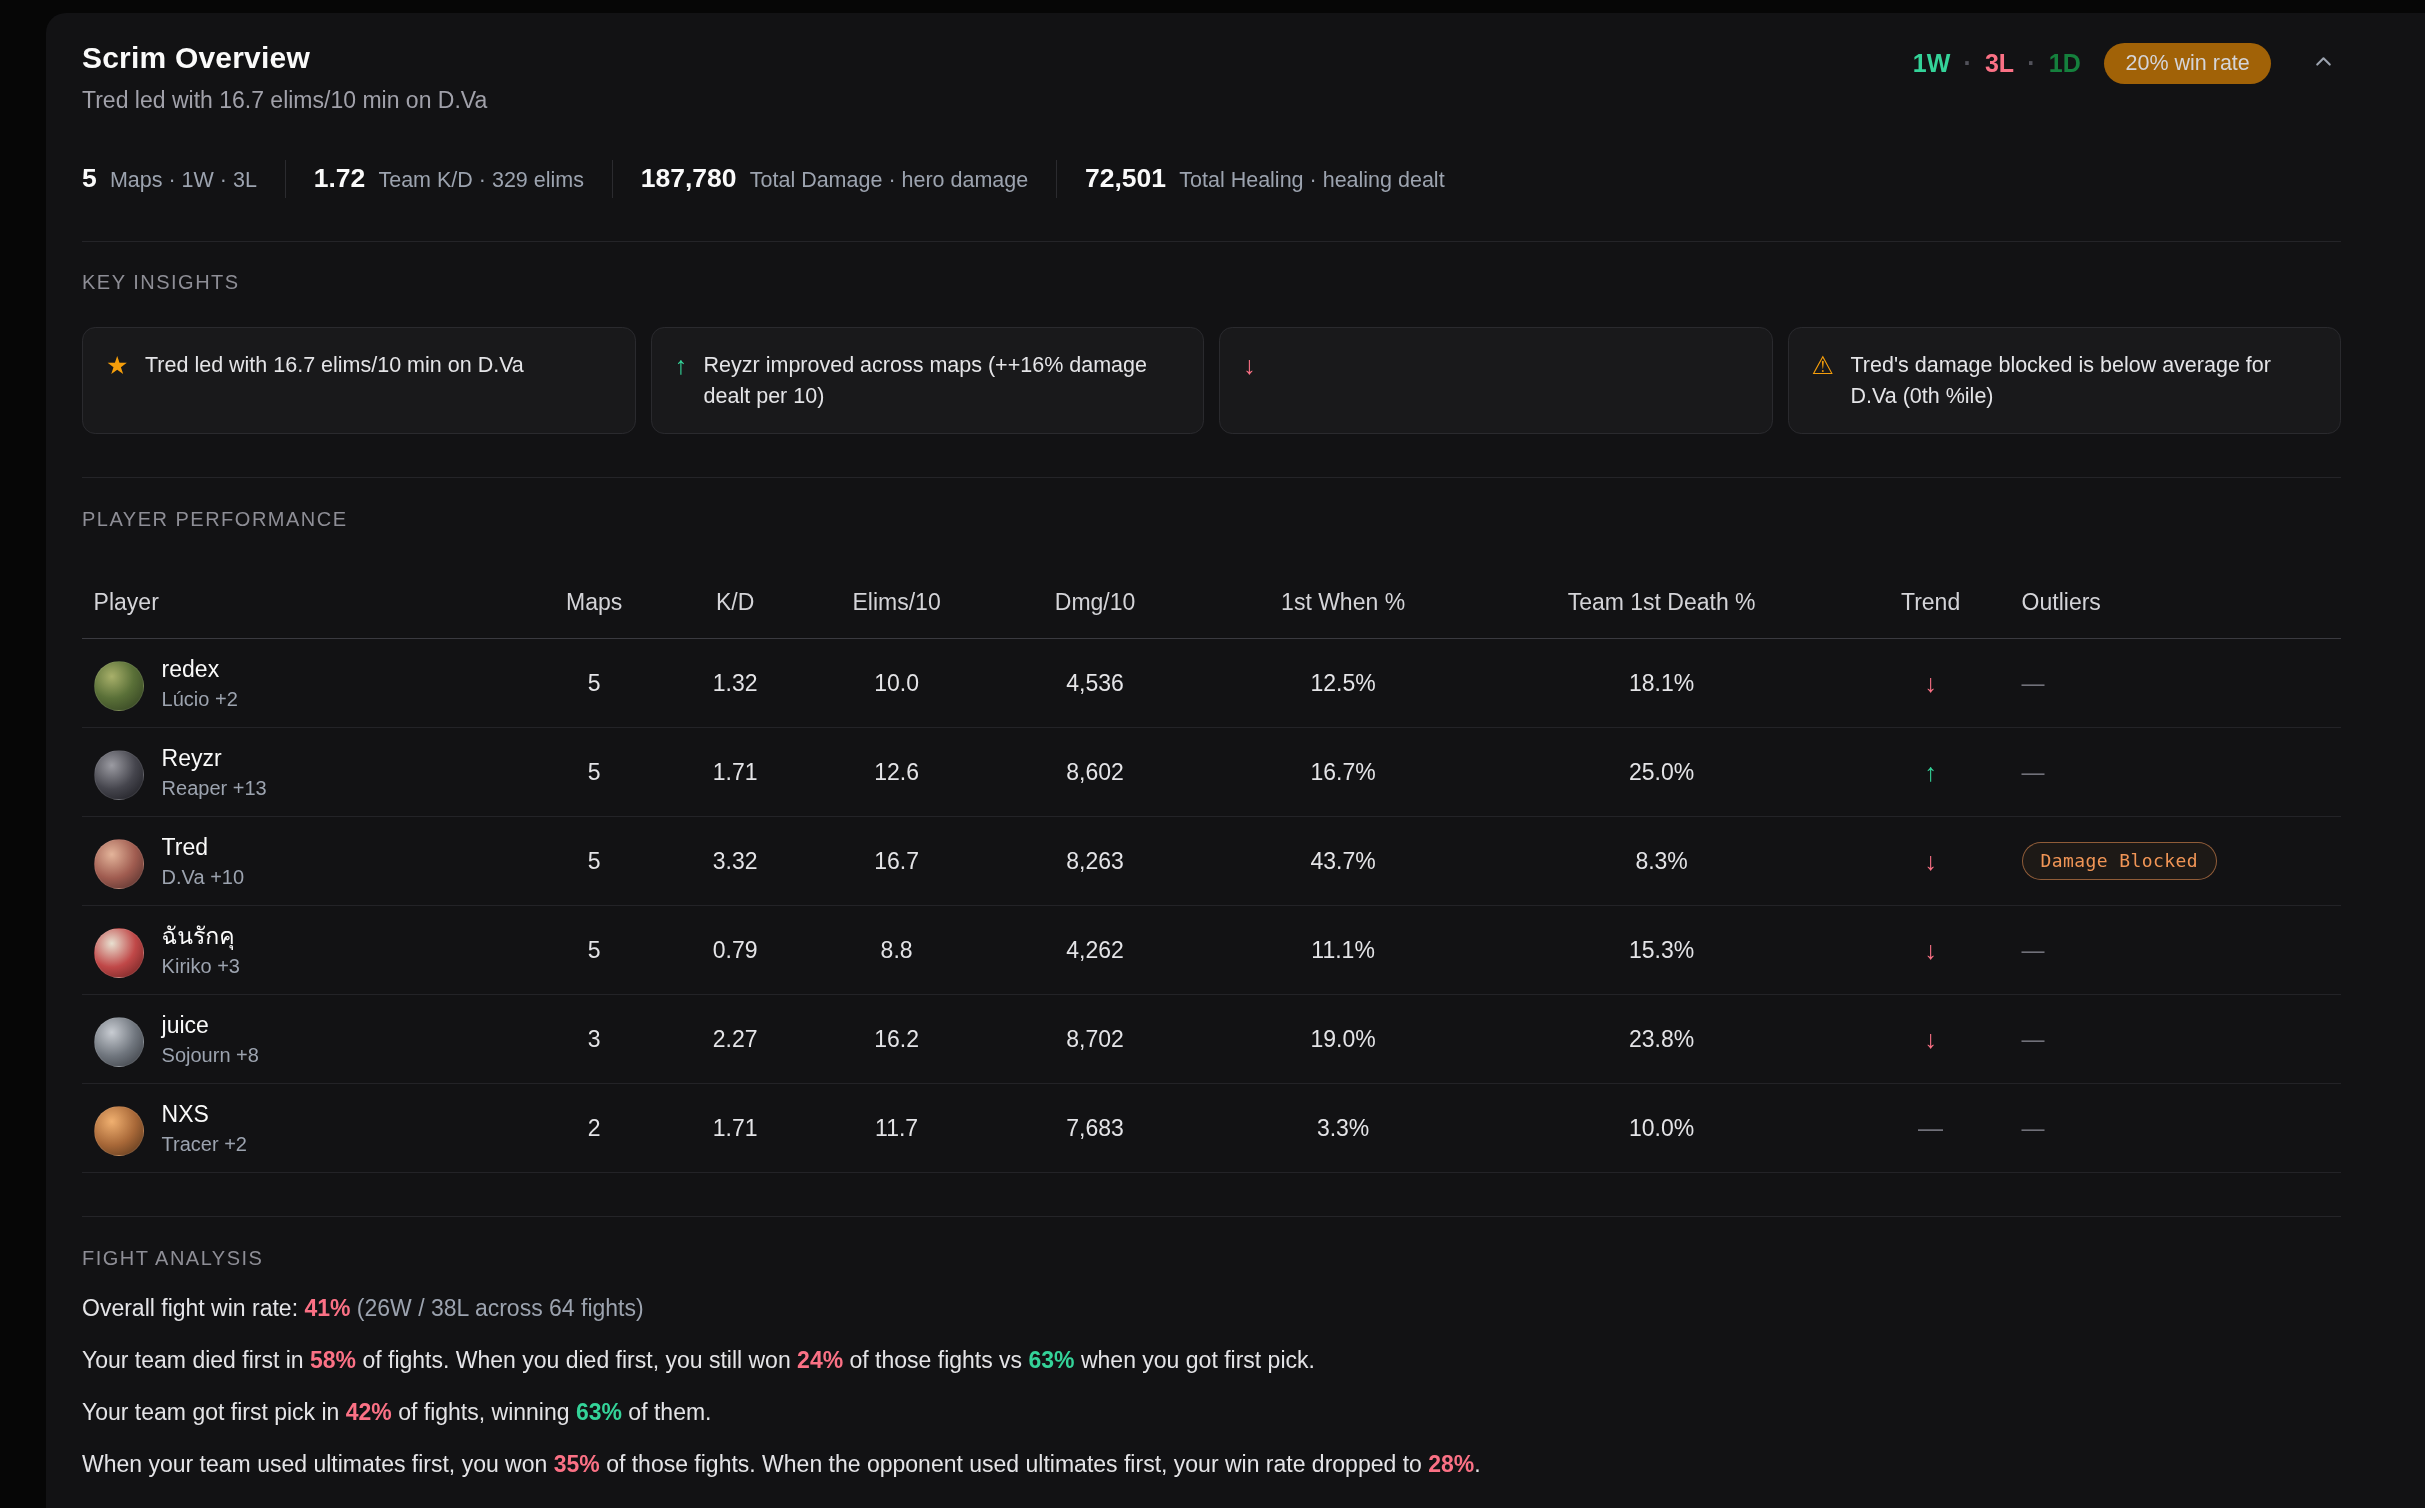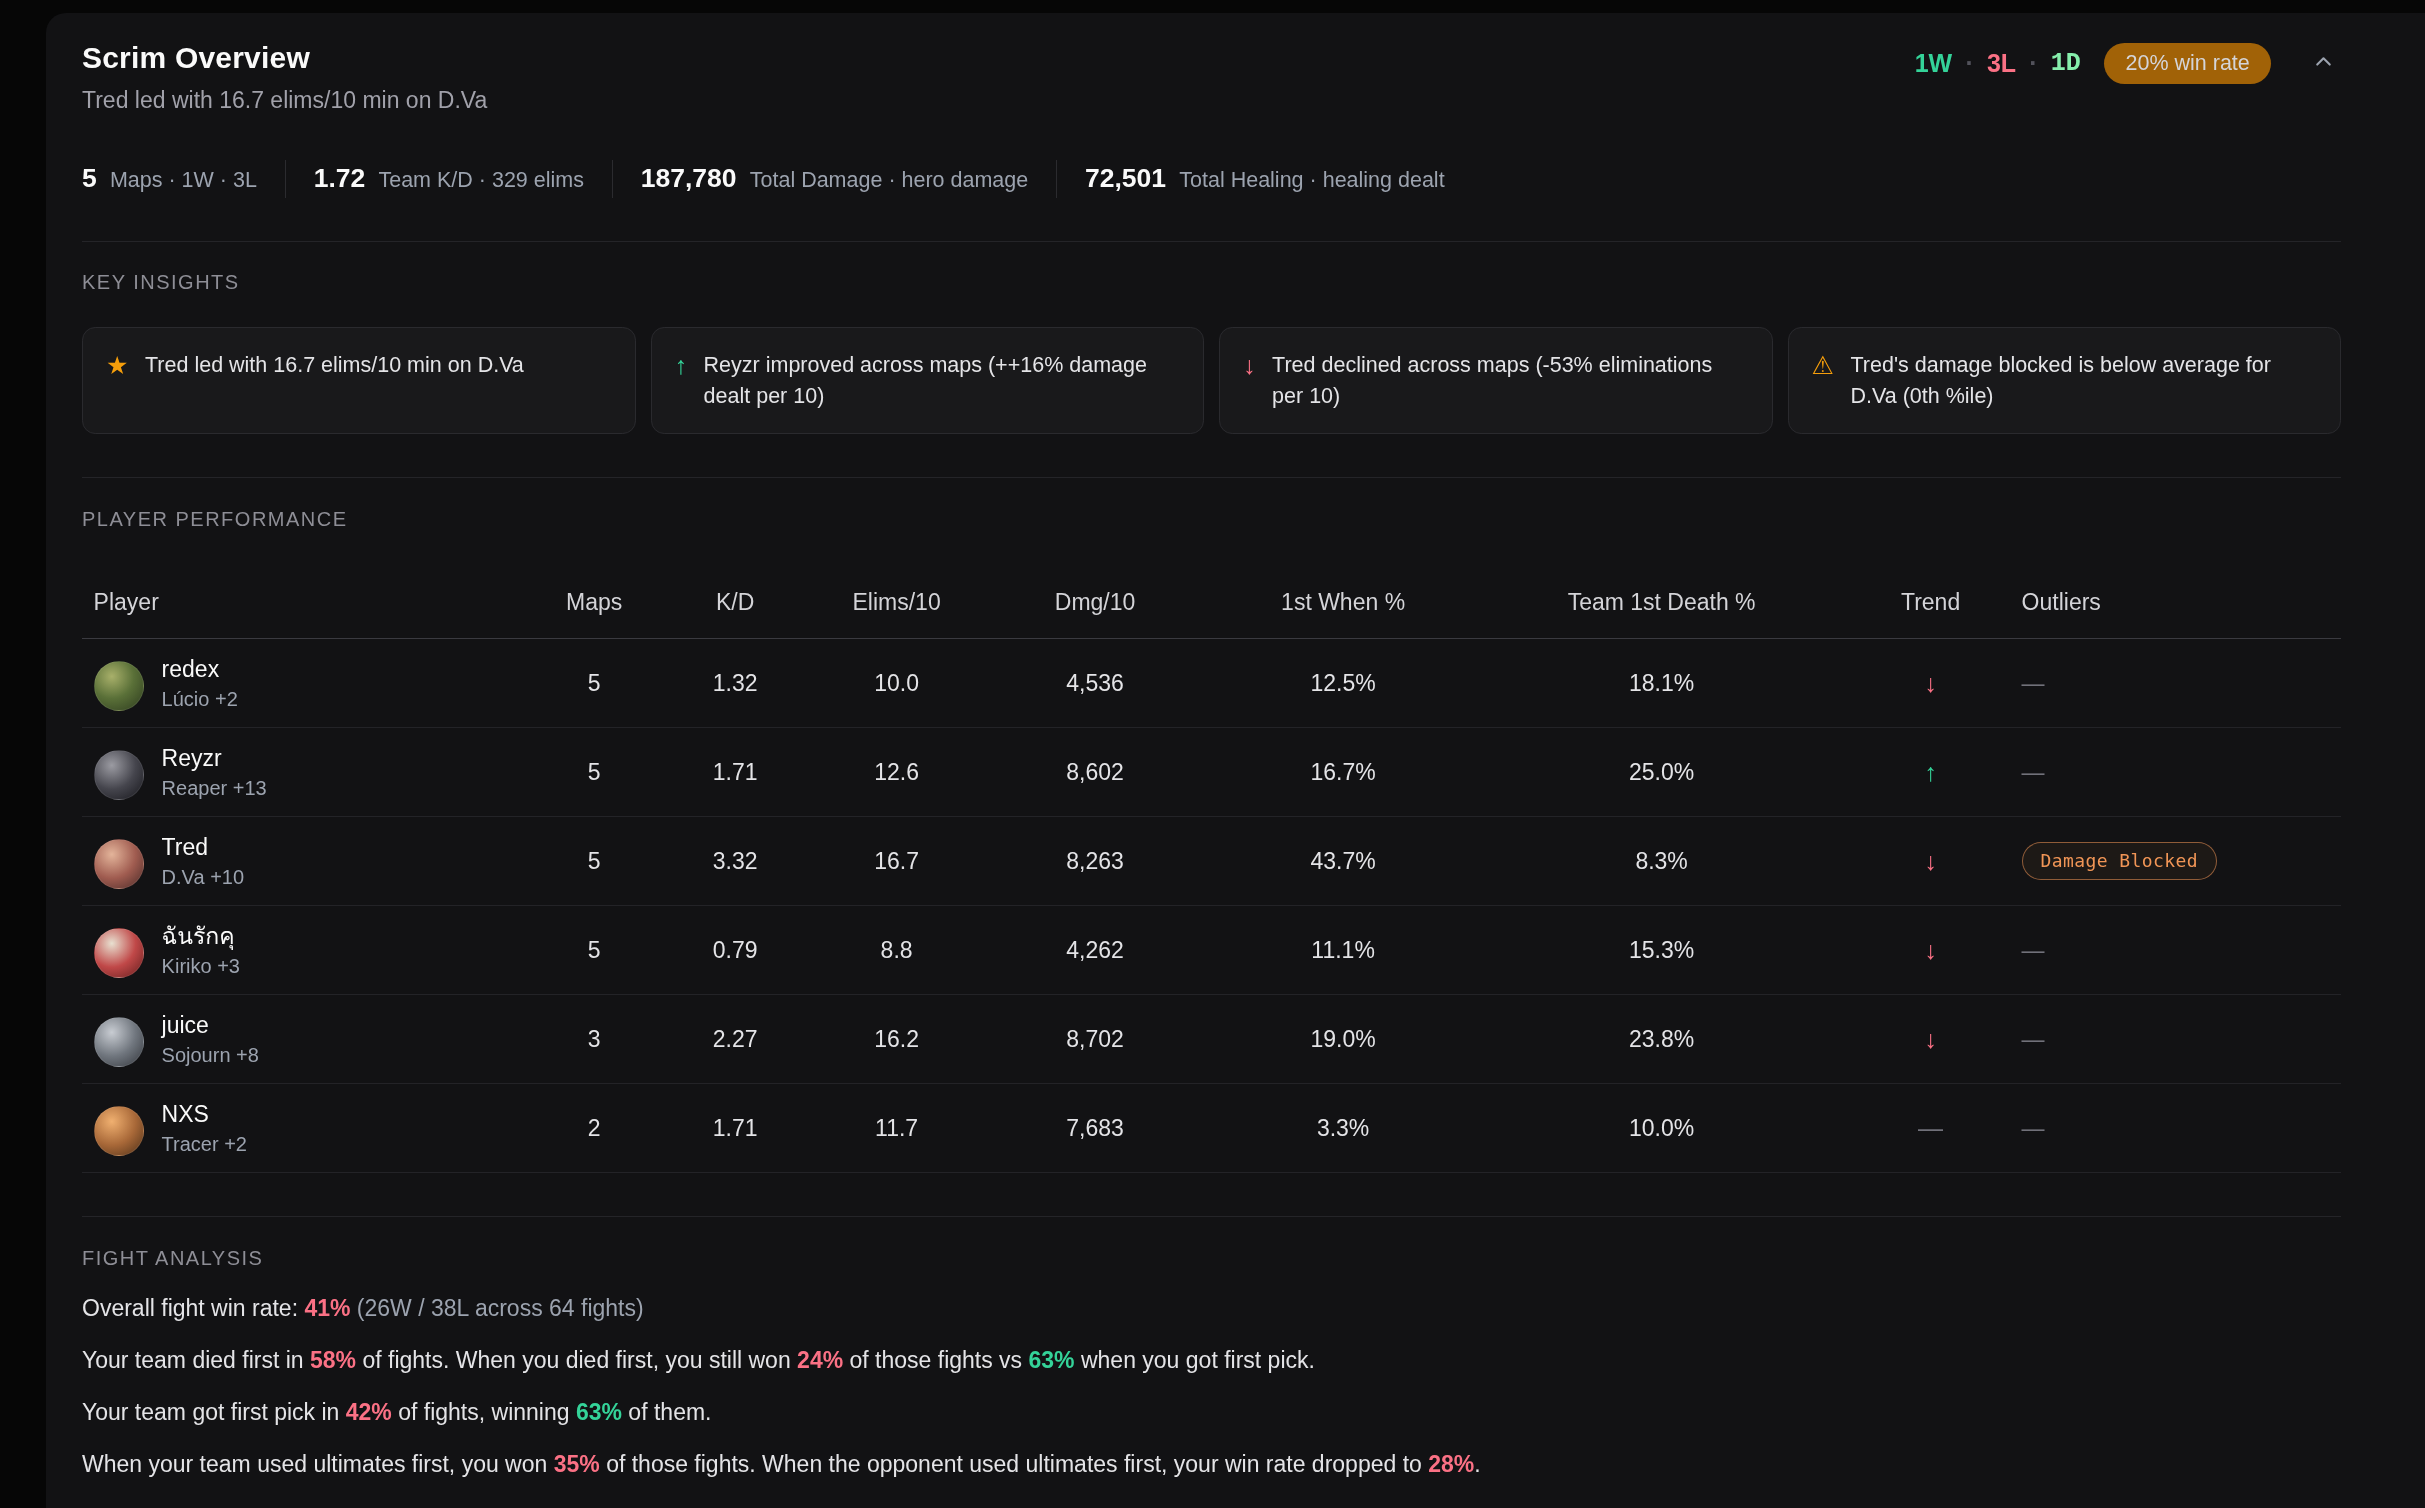--- a/index.html
+++ b/index.html
@@ -19,21 +19,21 @@
   }
 
   
   .panel-header { display: flex; justify-content: space-between; align-items: flex-start; }
   .page-title { margin: 0; font-size: 30px; font-weight: 700; color: #fafafa; line-height: 36px; letter-spacing: 0.2px; }
   .page-subtitle { margin: 10px 0 0 0; font-size: 23px; color: #a1a1aa; line-height: 28px; font-weight: 400; }
   .header-right { display: flex; align-items: center; gap: 13.2px; margin-top: 3.3px; }
   .rec { font-size: 25px; font-weight: 700; }
   .rec-wins { color: #34d399; }
   .rec-losses { color: #fb7185; }
-  .rec-draws { color: #86efac; font-family: Liberation Mono, monospace; }
+  .rec-draws { color: #15803d; }
   .rec-dot { color: #52525b; font-size: 25px; font-weight: 700; }
   .pill {
     background: #a16207; color: #d4d4d8; font-size: 21.5px; line-height: 21.5px;
     padding: 10px 21.5px; border-radius: 827px; margin-left: 10px; white-space: nowrap;
   }
   .chevron-btn {
     margin-left: 21.5px; color: #9ca3af; background: none; border: none; cursor: pointer;
     display: flex; align-items: center; justify-content: center; padding: 5px;
   }
 
@@ -165,21 +165,20 @@
     <div class="insight-card">
       <span class="insight-icon i-star">★</span>
       <span class="insight-text">Tred led with 16.7 elims/10 min on D.Va</span>
     </div>
     <div class="insight-card">
       <span class="insight-icon i-up">↑</span>
       <span class="insight-text">Reyzr improved across maps (++16% damage dealt per 10)</span>
     </div>
     <div class="insight-card">
       <span class="insight-icon i-down">↓</span>
-      <span class="insight-text">Tred declined across maps (-53% eliminations per 10)</span>
     </div>
     <div class="insight-card">
       <span class="insight-icon i-warn">⚠</span>
       <span class="insight-text">Tred's damage blocked is below average for D.Va (0th %ile)</span>
     </div>
   </div>
 
   <hr class="divider">
 
   <h2 class="sec-heading">PLAYER PERFORMANCE</h2>

